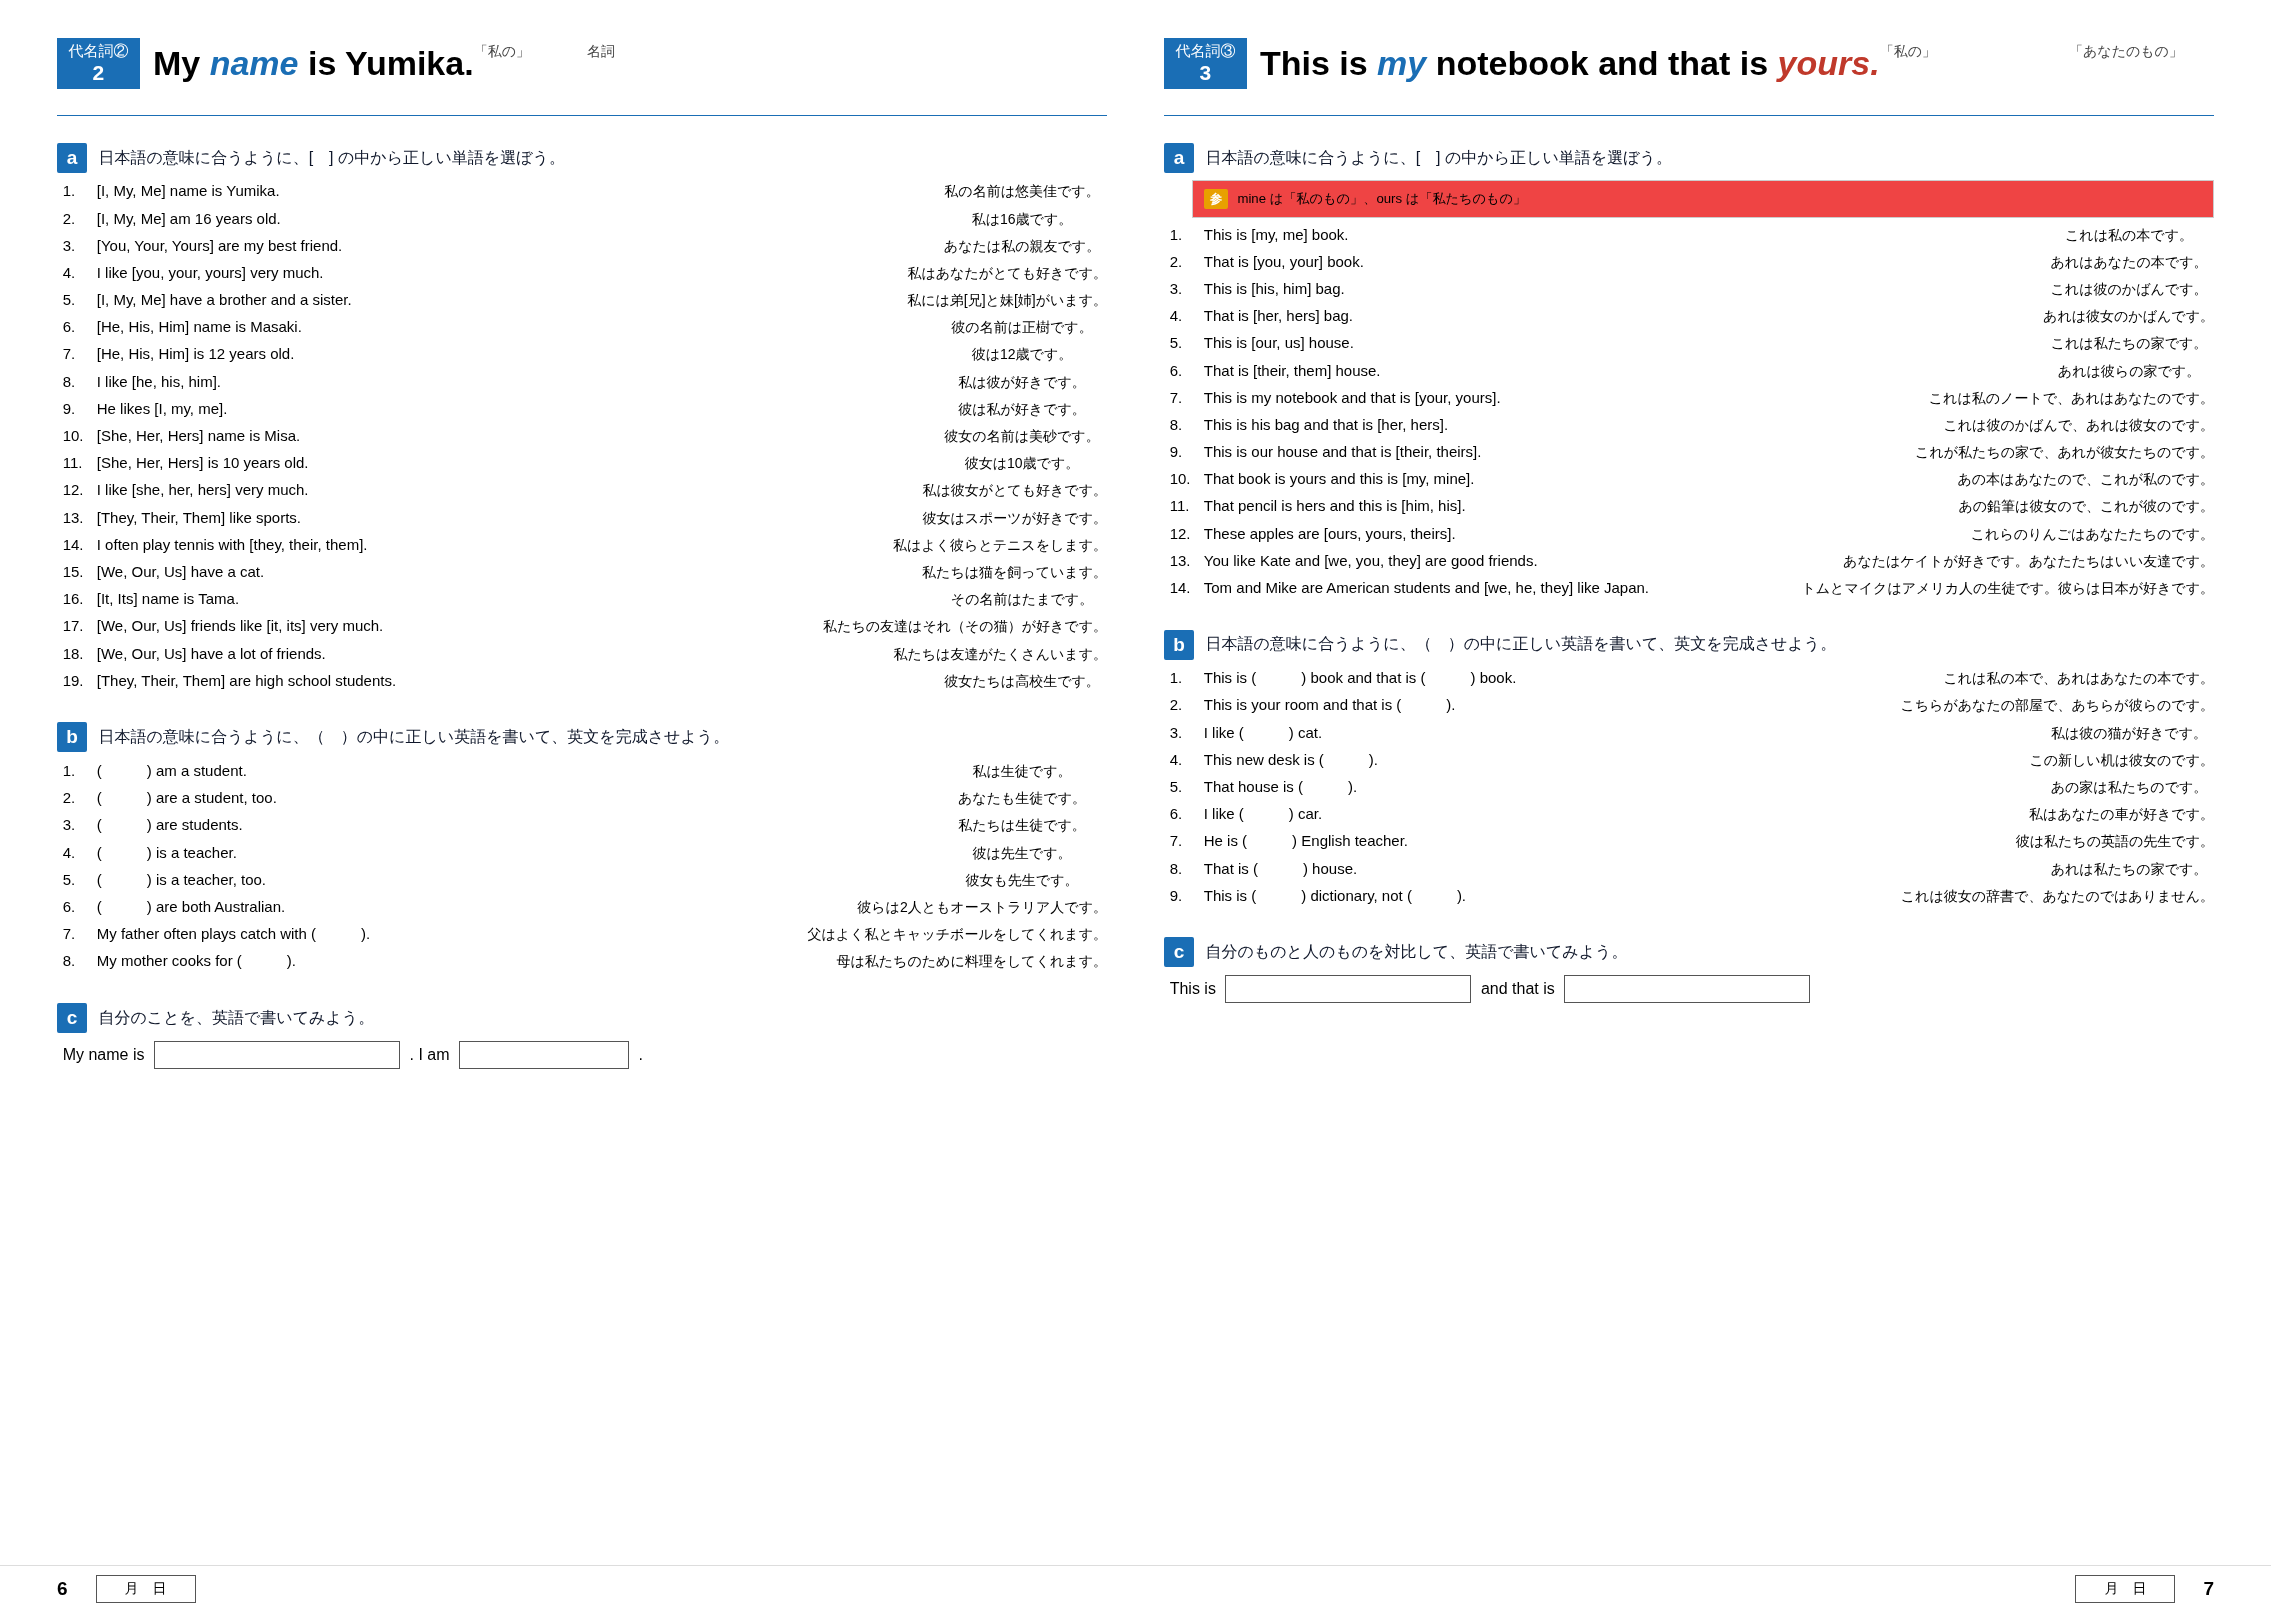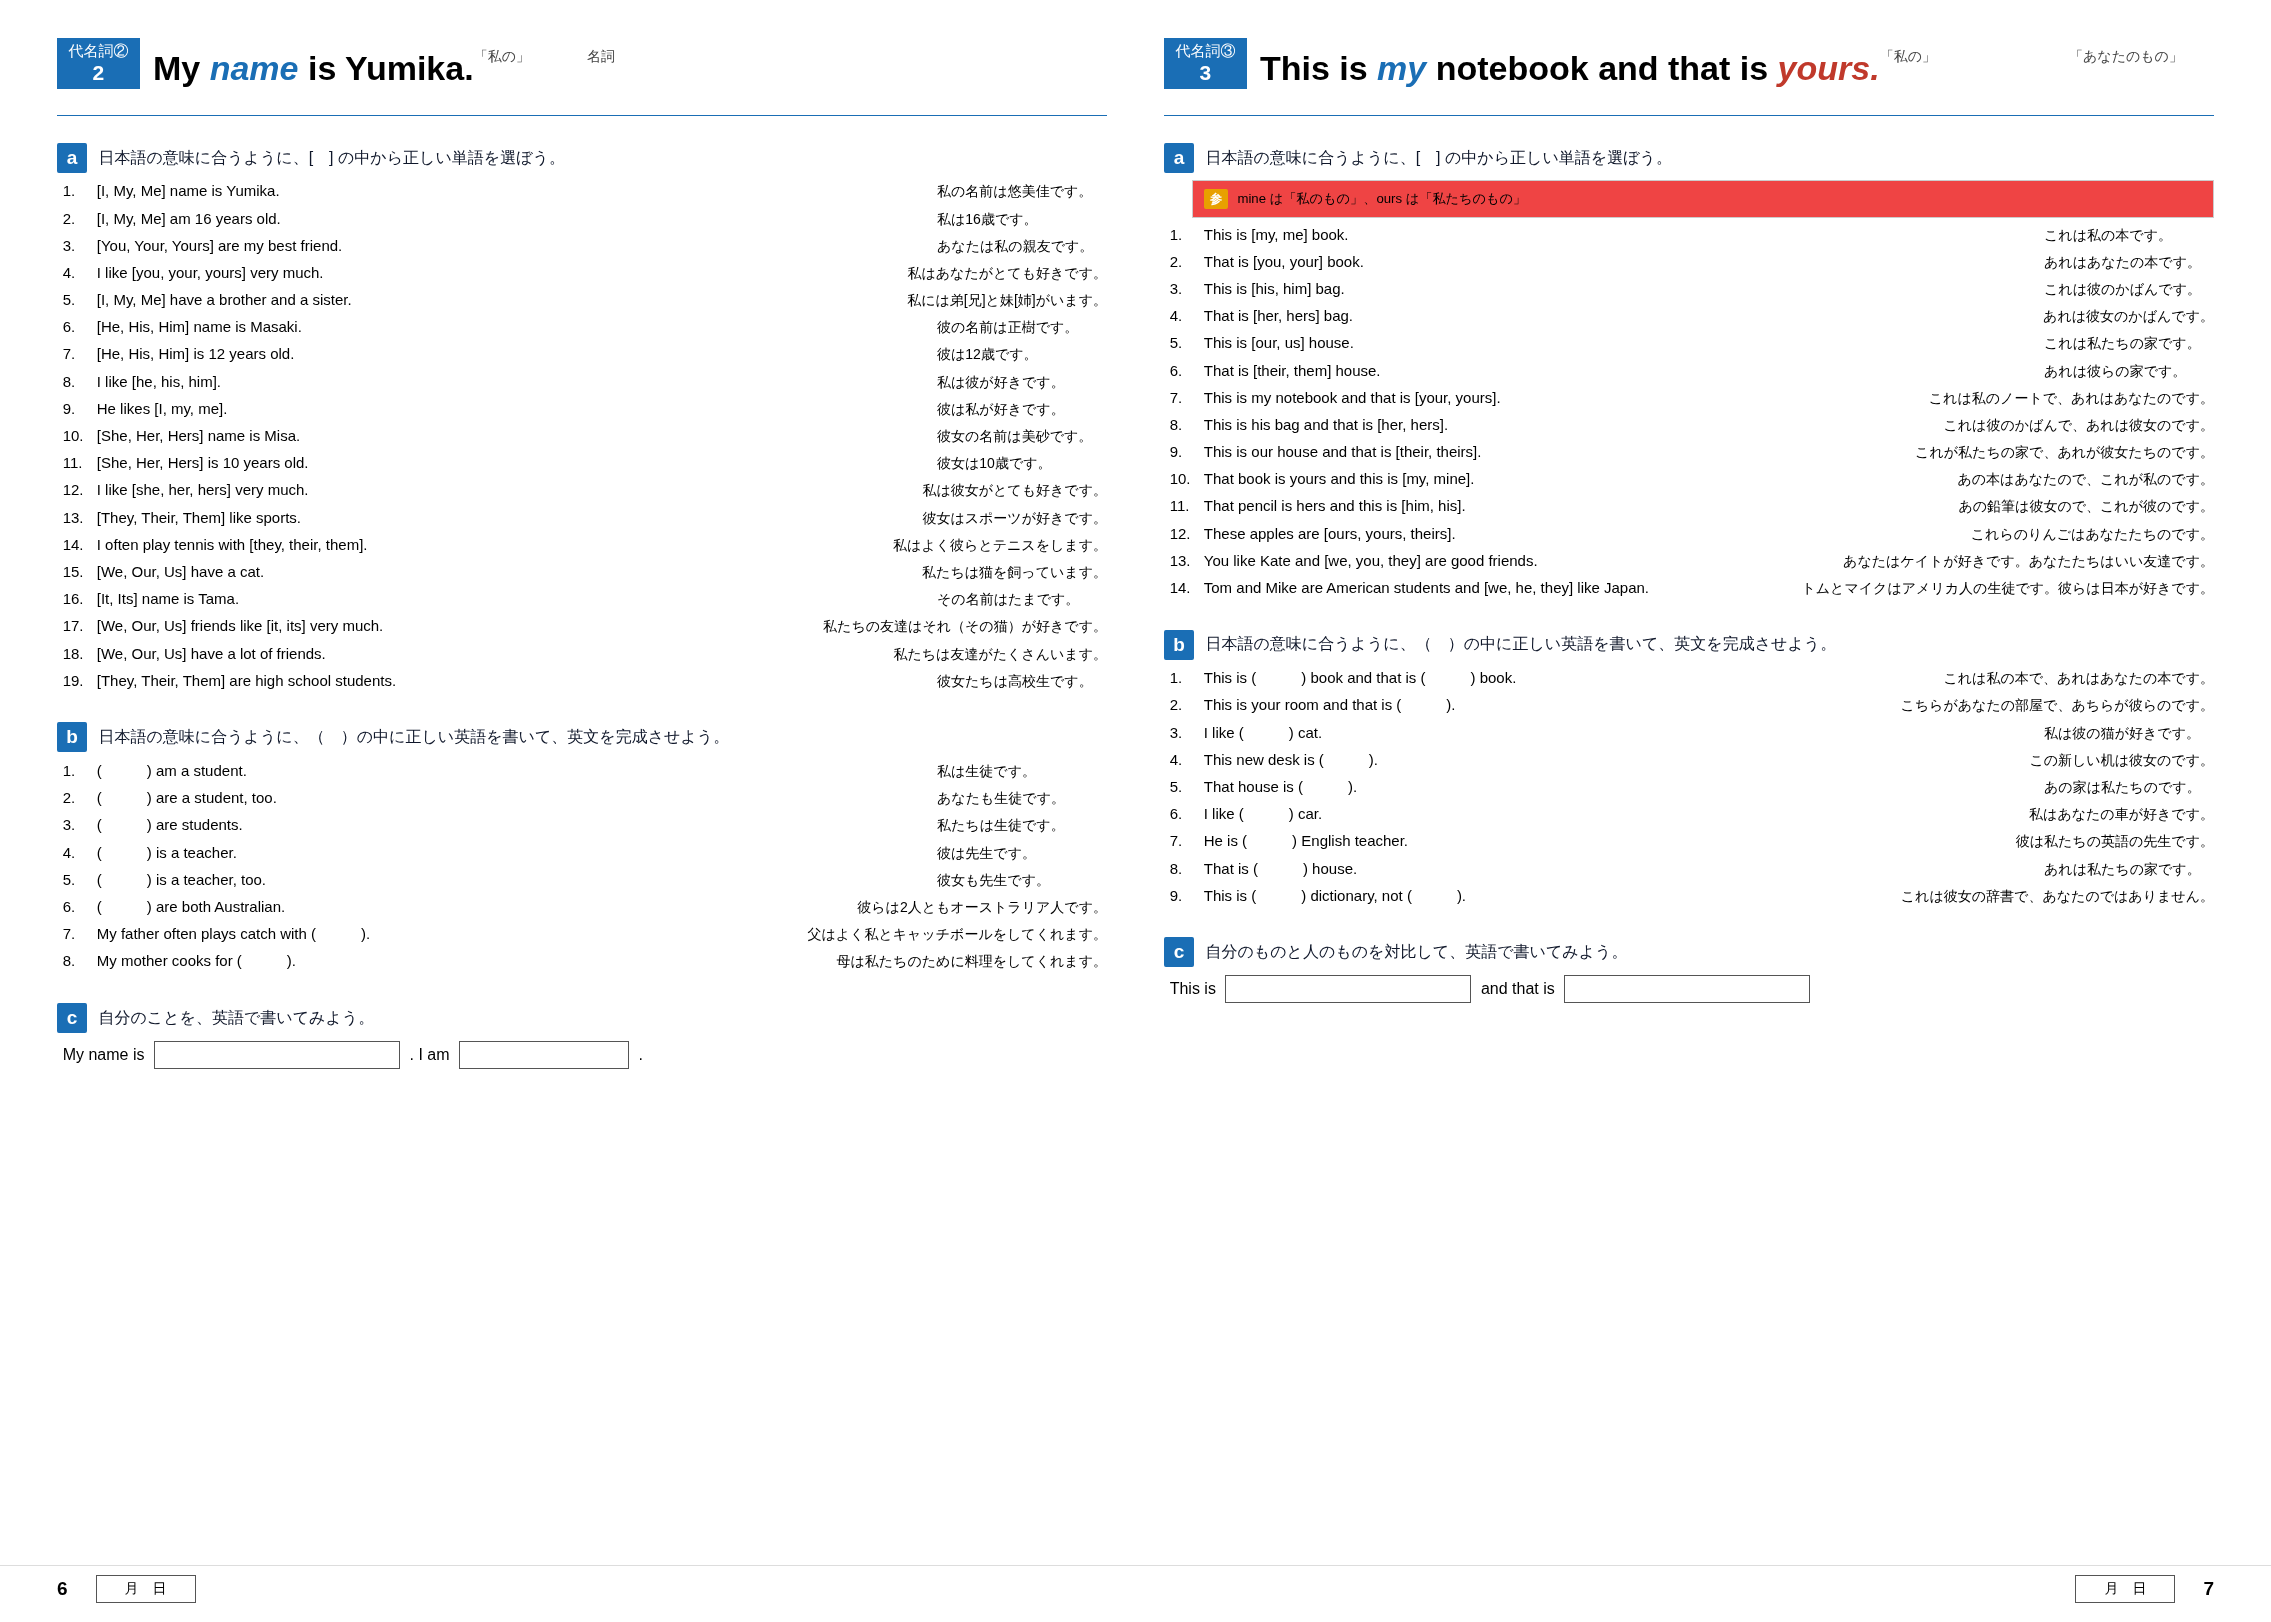--- a/index.html
+++ b/index.html
@@ -18,21 +18,21 @@
       gap: 57px;
     }
     .page-half {
       flex: 1;
       display: flex;
       flex-direction: column;
       gap: 17px;
     }
     .unit-header {
       display: flex;
-      align-items: flex-end;
+      align-items: center;
       gap: 13.2px;
       margin-bottom: 5.7px;
     }
     .unit-box {
       background: #1a6eb5;
       color: #fff;
       font-size: 21px;
       font-weight: bold;
       padding: 3.8px 11.4px;
       min-width: 57px;
@@ -131,20 +131,21 @@
       flex-shrink: 0;
     }
     .exercise-text {
       flex: 1;
       color: #000;
     }
     .exercise-japanese {
       color: #000;
       font-size: 14px;
       min-width: 170px;
+      text-align: center;
     }
     .exercise-row {
       display: flex;
       align-items: baseline;
       width: 100%;
       gap: 27px;
     }
     .section-c-row {
       display: flex;
       align-items: center;

